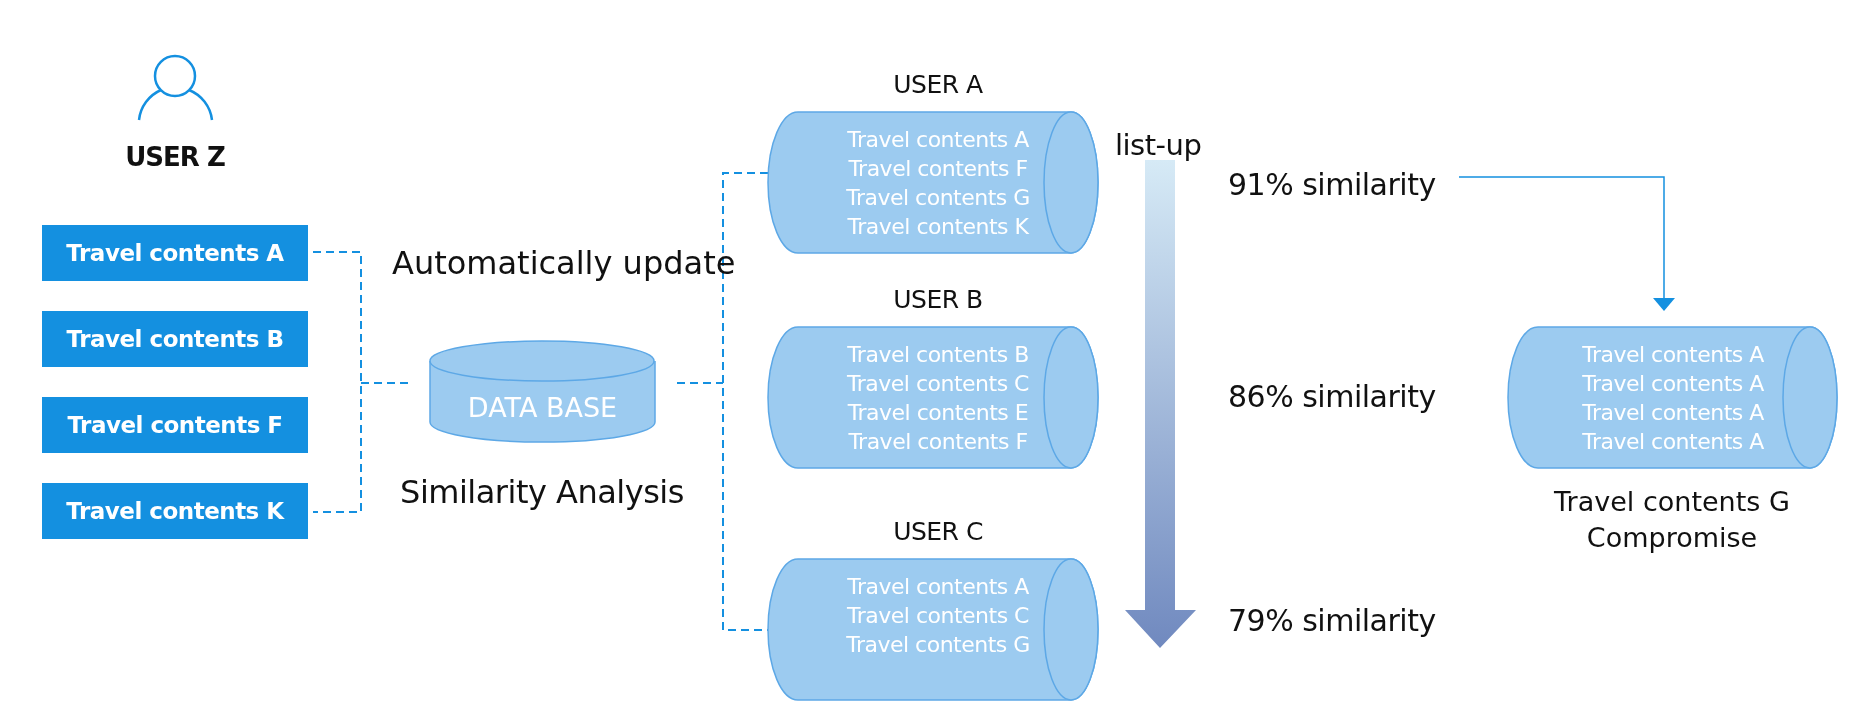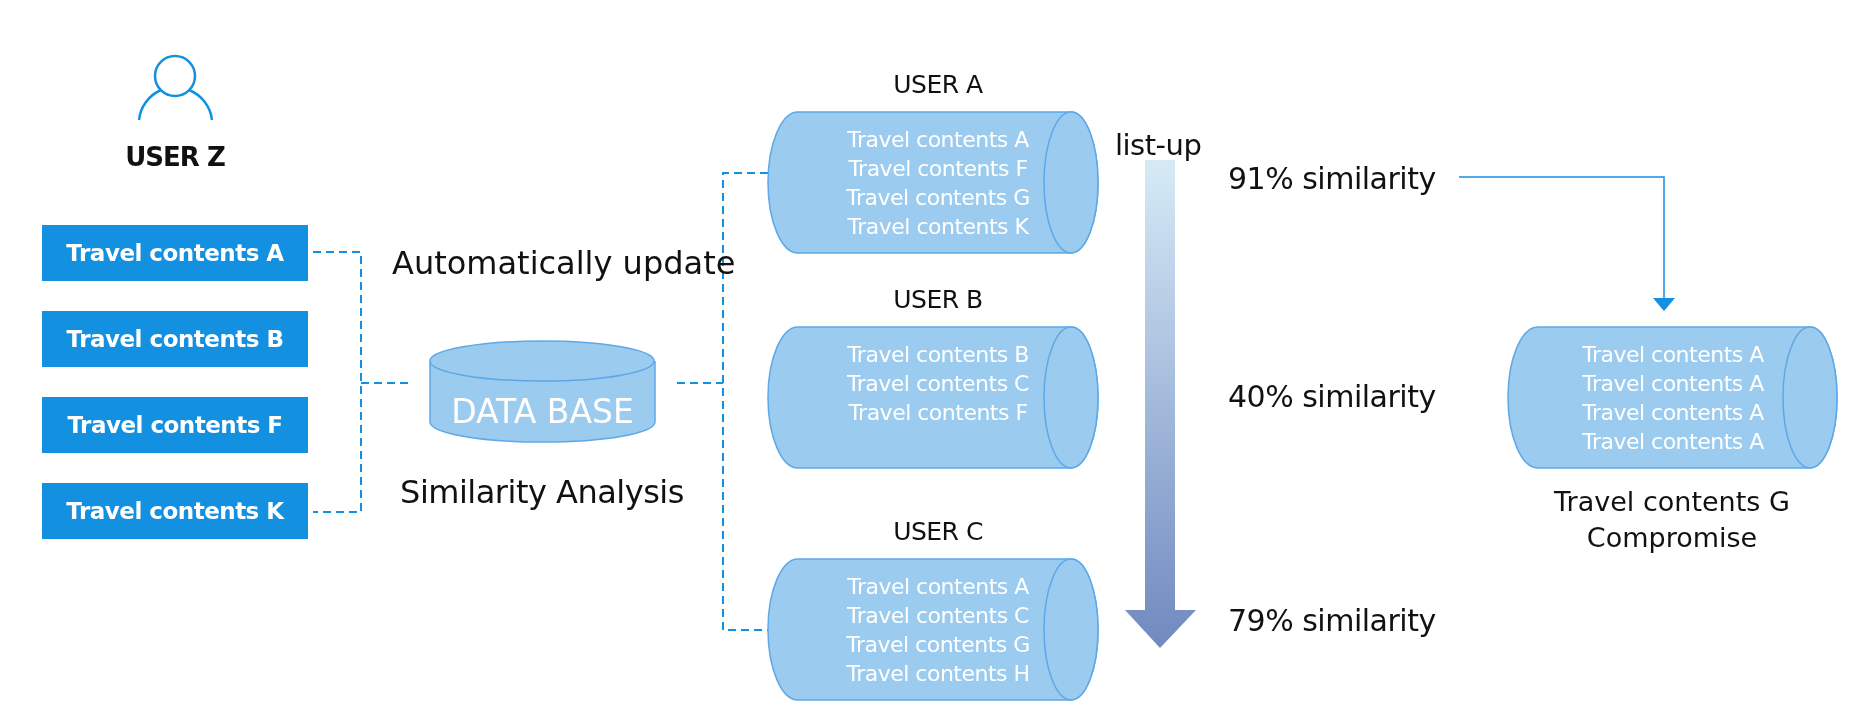--- a/index.html
+++ b/index.html
@@ -81,49 +81,49 @@
 <div class="user-title" style="left:75px; top:142px;">USER Z</div>
 
 <div class="content-box" style="top:225px;">Travel contents A</div>
 <div class="content-box" style="top:311px;">Travel contents B</div>
 <div class="content-box" style="top:397px;">Travel contents F</div>
 <div class="content-box" style="top:483px;">Travel contents K</div>
 
 <div class="caption" style="left:392px; top:248px; width:300px; font-size:32px; line-height:31px;">
   <div>Automatically update</div>
 </div>
-<div class="caption" style="left:430px; top:392px; width:225px; font-size:33px; color:#fff;">DATA BASE</div>
+<div class="caption" style="left:430px; top:392px; width:225px; font-size:27px; color:#fff;">DATA BASE</div>
 <div class="caption" style="left:392px; top:473px; width:300px; font-size:32px; letter-spacing:-0.5px;">Similarity Analysis</div>
 
 <div class="cyl-label" style="left:838px; top:70px;">USER A</div>
 <div class="cyl-list" style="left:808px; top:125px;">
   <div>Travel contents A</div>
   <div>Travel contents F</div>
   <div>Travel contents G</div>
   <div>Travel contents K</div>
 </div>
 
 <div class="cyl-label" style="left:838px; top:285px;">USER B</div>
 <div class="cyl-list" style="left:808px; top:340px;">
   <div>Travel contents B</div>
   <div>Travel contents C</div>
+  <div>Travel contents E</div>
   <div>Travel contents F</div>
 </div>
 
 <div class="cyl-label" style="left:838px; top:517px;text-align:center;">USER C</div>
 <div class="cyl-list" style="left:808px; top:572px;">
   <div>Travel contents A</div>
   <div>Travel contents C</div>
   <div>Travel contents G</div>
-  <div>Travel contents H</div>
 </div>
 
 <div class="sim" style="left:1115px; top:110px; font-size:29px;margin-top:18px;">list-up</div>
-<div class="sim" style="left:1228px; top:161px;text-align:center;">91% similarity</div>
-<div class="sim" style="left:1228px; top:379px;">40% similarity</div>
+<div class="sim" style="left:1228px; top:167px;text-align:center;">91% similarity</div>
+<div class="sim" style="left:1228px; top:379px;">86% similarity</div>
 <div class="sim" style="left:1228px; top:603px;text-align:right;">79% similarity</div>
 
 <div class="cyl-list" style="left:1543px; top:340px;">
   <div>Travel contents A</div>
   <div>Travel contents A</div>
   <div>Travel contents A</div>
   <div>Travel contents A</div>
 </div>
 <div class="caption" style="left:1522px; top:484px; width:300px; font-size:27px; line-height:36px;">
   <div>Travel contents G</div>

